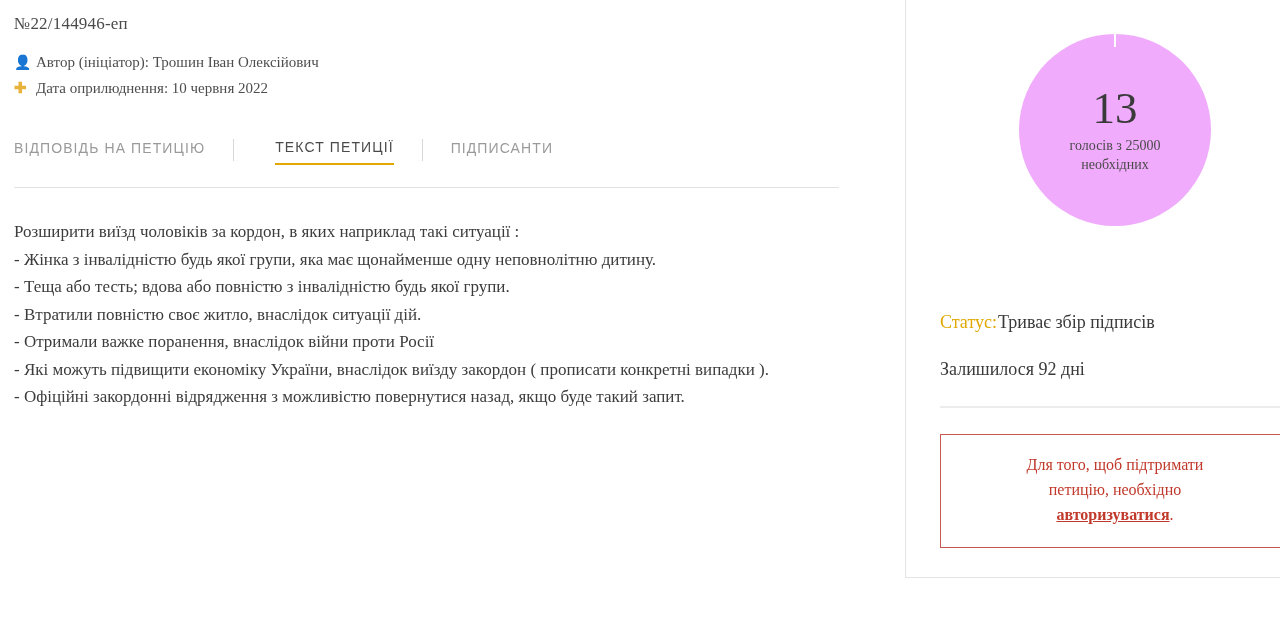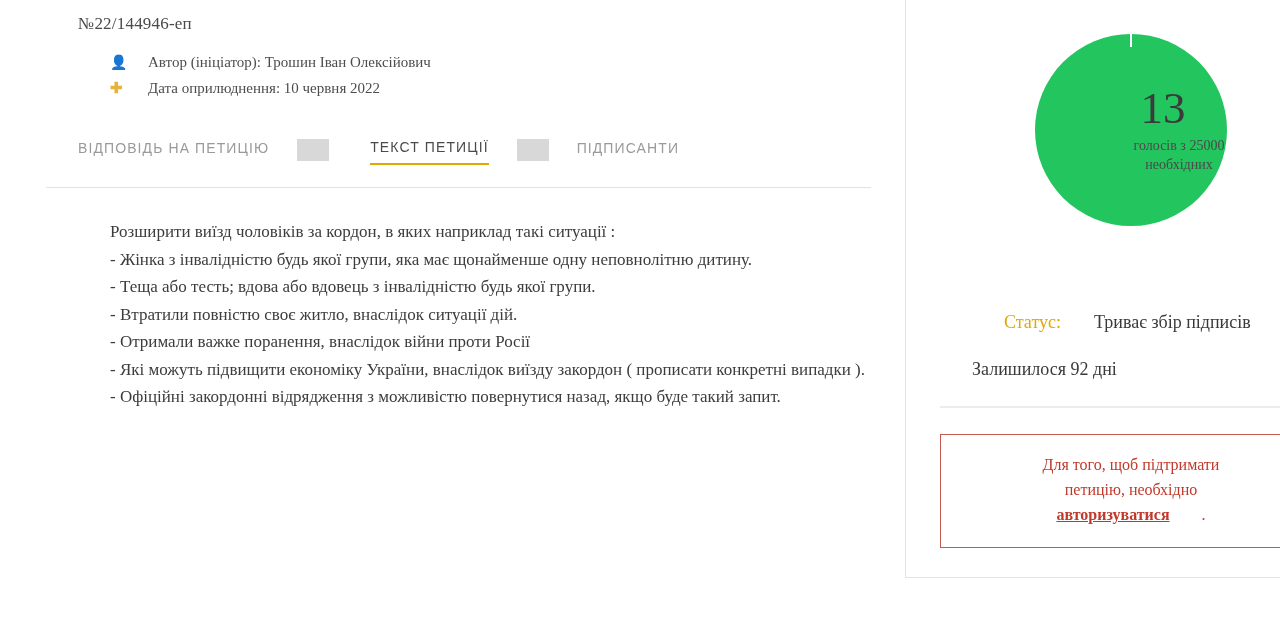--- a/index.html
+++ b/index.html
@@ -1,15 +1,15 @@
 <!DOCTYPE html>
 <html lang="uk"><head>
 <meta charset="utf-8">
 <style>
-  * { box-sizing: border-box; padding-left: 32px; }
+  * { box-sizing: border-box; }
   html, body {
     margin: 0;
     padding: 0;
     width: 1280px;
     height: 633px;
     background: #ffffff;
     font-family: "Liberation Serif", "DejaVu Serif", serif;
     color: #333333;
     overflow: hidden;
   }
@@ -115,21 +115,21 @@
   .votes-circle-wrap {
     display: flex;
     justify-content: center;
     margin-top: 4px;
   }
   .votes-circle {
     position: relative;
     width: 192px;
     height: 192px;
     border-radius: 50%;
-    background: #22c55e;
+    background: #f0abfc;
     display: flex;
     flex-direction: column;
     align-items: center;
     justify-content: center;
   }
   .votes-circle::after {
     content: "";
     position: absolute;
     top: 0;
     left: 50%;
@@ -217,21 +217,21 @@
       <div class="tab active">ТЕКСТ ПЕТИЦІЇ</div>
       <div class="tab-sep"></div>
       <div class="tab">ПІДПИСАНТИ</div>
     </div>
 
     <div class="divider"></div>
 
     <div class="body-text">
       <p>Розширити виїзд чоловіків за кордон, в яких наприклад такі ситуації :</p>
       <p>- Жінка з інвалідністю будь якої групи, яка має щонайменше одну неповнолітню дитину.</p>
-      <p>- Теща або тесть; вдова або вдовець з інвалідністю будь якої групи.</p>
+      <p>- Теща або тесть; вдова або повністю з інвалідністю будь якої групи.</p>
       <p>- Втратили повністю своє житло, внаслідок ситуації дій.</p>
       <p>- Отримали важке поранення, внаслідок війни проти Росії</p>
       <p>- Які можуть підвищити економіку України, внаслідок виїзду закордон ( прописати конкретні випадки ).</p>
       <p>- Офіційні закордонні відрядження з можливістю повернутися назад, якщо буде такий запит.</p>
     </div>
   </div>
 
   <div class="right">
 
     <div class="votes-circle-wrap">

